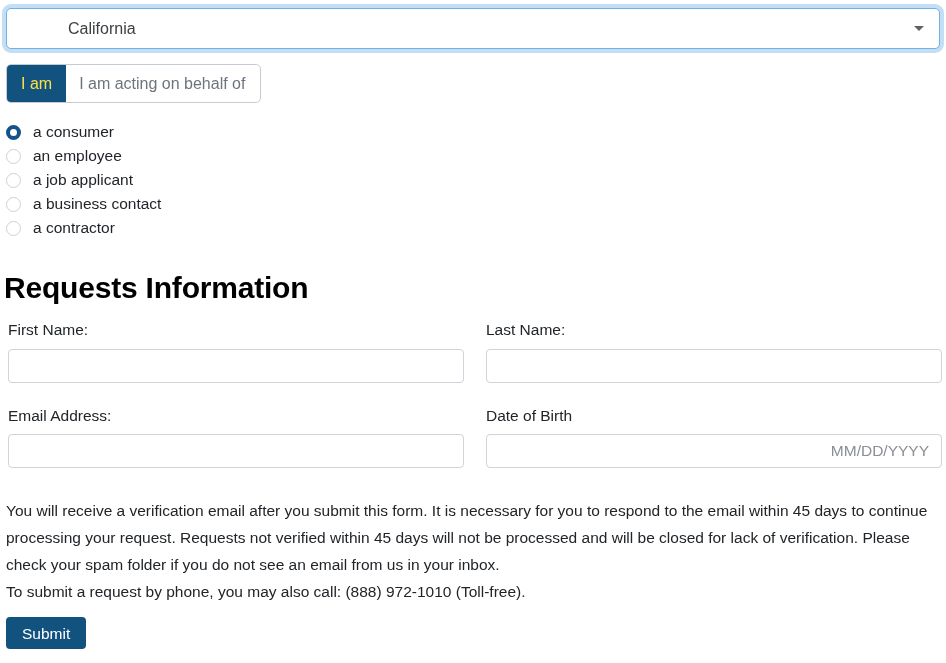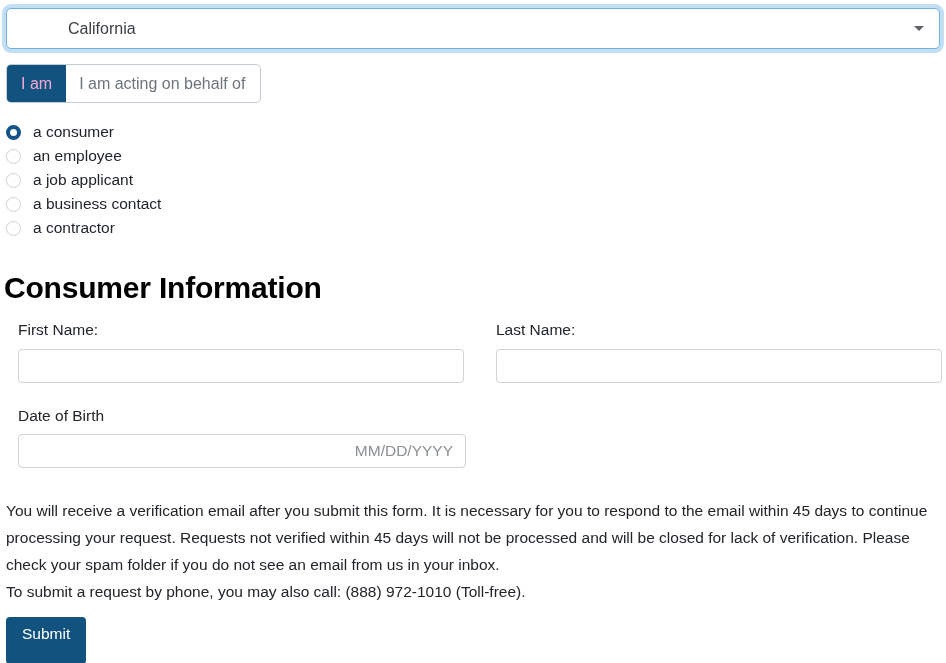--- a/index.html
+++ b/index.html
@@ -80,21 +80,21 @@
   .tab {
     display: flex;
     align-items: center;
     justify-content: center;
     font-size: 16px;
     box-sizing: border-box;
     white-space: nowrap;
   }
   .tab.active {
     background: #12527e;
-    color: #f9a8d4;
+    color: #fde047;
     padding: 0 14px;
   }
   .tab.inactive {
     background: #ffffff;
     color: #6c757d;
     padding: 0 13px;
   }
 
   
   .radio-list {
@@ -150,21 +150,21 @@
     top: 322px;
     width: 946px;
   }
   .form-row {
     display: flex;
     gap: 10px;
   }
   .form-col {
     width: 470px;
     box-sizing: border-box;
-    padding-left: 18px;
+    padding-left: 8px;
     padding-right: 4px;
   }
   .field-label {
     font-size: 15.5px;
     color: #212529;
     line-height: 1;
     margin-bottom: 11px;
     display: block;
   }
   .text-input {
@@ -207,21 +207,21 @@
   .submit-btn {
     position: absolute;
     left: 6px;
     top: 617px;
     background: #12527e;
     color: #ffffff;
     border: none;
     border-radius: 4px;
     font-family: "Liberation Sans", sans-serif;
     font-size: 15.5px;
-    padding: 9px 16px 22px 16px;
+    padding: 9px 16px 7px 16px;
     cursor: pointer;
     line-height: 1;
   }
 </style>
 </head>
 <body>
 
 <div class="page">
 
   <div class="select-wrap">
@@ -252,37 +252,41 @@
     <div class="radio-row">
       <span class="radio-mark"></span>
       <span class="radio-label">a business contact</span>
     </div>
     <div class="radio-row">
       <span class="radio-mark"></span>
       <span class="radio-label">a contractor</span>
     </div>
   </div>
 
-  <div class="section-title">Consumer Information</div>
+  <div class="section-title">Requests Information</div>
 
   <div class="form-grid">
     <div class="form-row">
       <div class="form-col">
         <label class="field-label">First Name:</label>
         <input class="text-input" type="text" value="" style="">
       </div>
       <div class="form-col">
         <label class="field-label">Last Name:</label>
         <input class="text-input" type="text" value="" style="">
       </div>
     </div>
 
     <div class="row-gap"></div>
 
     <div class="form-row">
+      <div class="form-col">
+        <label class="field-label">Email Address:</label>
+        <input class="text-input" type="text" value="" style="">
+      </div>
       <div class="form-col">
         <label class="field-label">Date of Birth</label>
         <input class="text-input" type="text" placeholder="MM/DD/YYYY" style="">
       </div>
     </div>
   </div>
 
   <div class="notice">
     <span>You will receive a verification email after you submit this form. It is necessary for you to respond to the email within 45 days to continue processing your request. Requests not verified within 45 days will not be processed and will be closed for lack of verification. Please check your spam folder if you do not see an email from us in your inbox.</span>
     <span class="line-break-block">To submit a request by phone, you may also call: (888) 972-1010 (Toll-free).</span>

